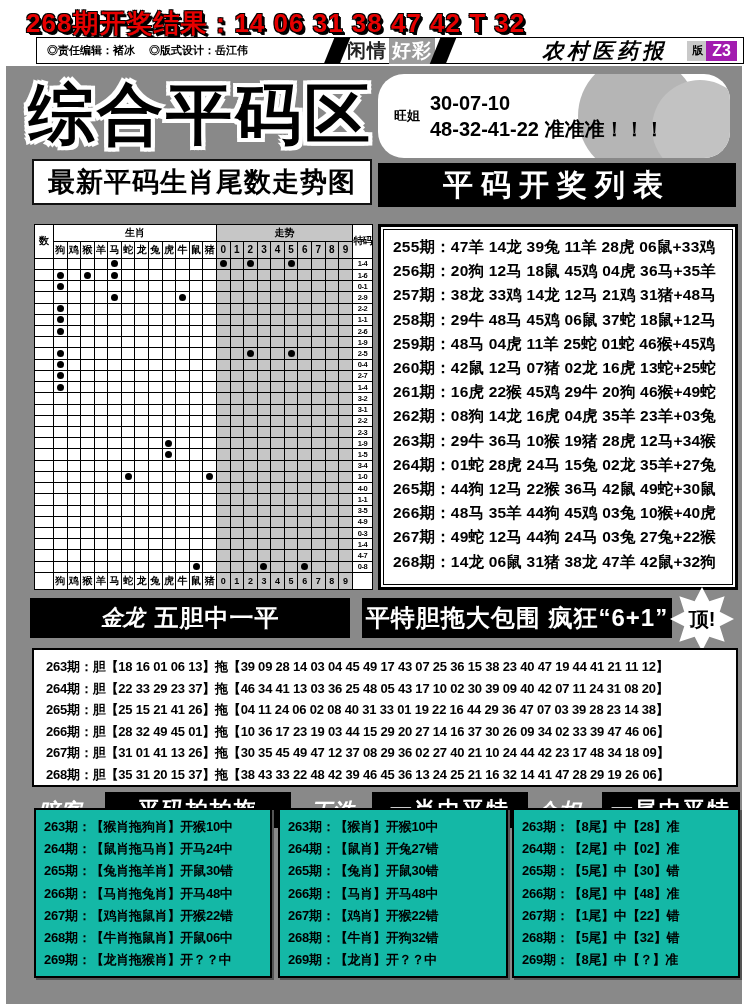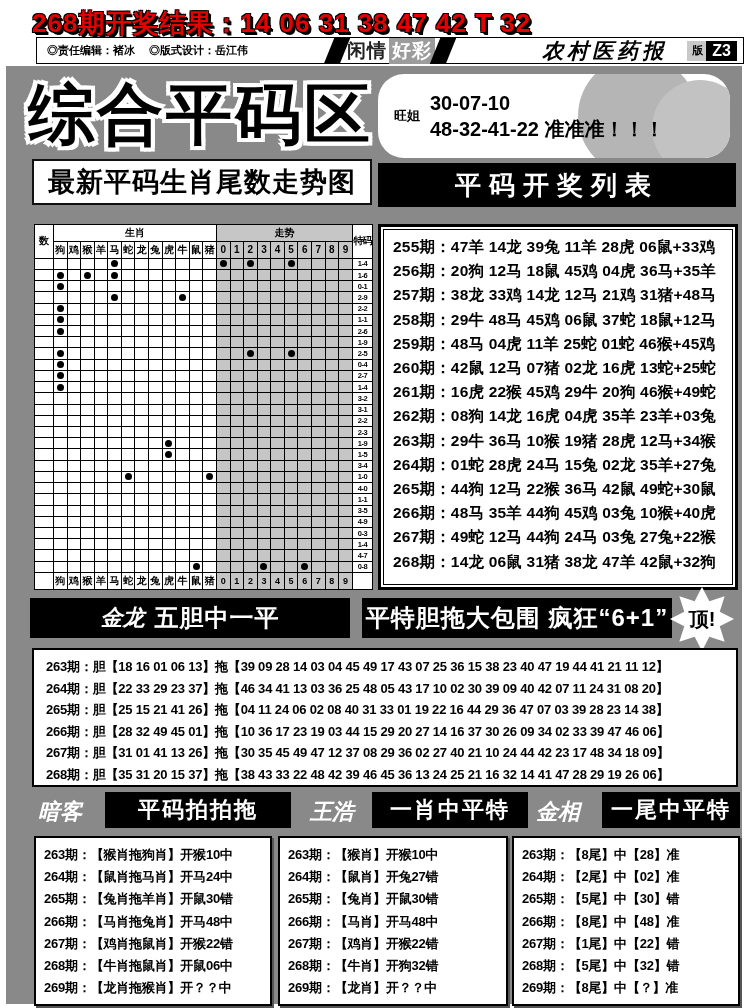--- a/index.html
+++ b/index.html
@@ -4,40 +4,40 @@
 <style>
   * { margin:0; padding:0; box-sizing:border-box; }
   html,body { width:748px; height:1008px; background:#ffffff; overflow:hidden;
               font-family:"Liberation Sans", sans-serif; }
   #page { position:relative; width:748px; height:1008px; background:#fff; }
 
   
   .headline { position:absolute; left:26px; top:6px; font-size:26px; font-weight:900;
     color:#e60000; letter-spacing:1px; white-space:nowrap;
     text-shadow:-1px -1px 0 #000, 1px -1px 0 #000, -1px 1px 0 #000,
-                 2px 2px 0 #000, 3px 3px 0 #000;margin-left:6px; }
+                 2px 2px 0 #000, 3px 3px 0 #000; }
 
   
   .masthead { position:absolute; left:36px; top:37px; width:708px; height:27px;
     background:#fff; border:1px solid #000; display:flex; align-items:center; }
   .masthead .credits { font-size:11px; font-weight:bold; color:#000; padding-left:10px;
     white-space:nowrap; }
   .masthead .credits span { margin-right:14px; }
   .mh-center { position:absolute; left:50%; transform:translateX(-50%);
     display:flex; align-items:center; height:100%; }
   .slash { width:16px; height:26px; background:#000; transform:skewX(-22deg); }
   .mh-title1 { font-size:19px; font-weight:bold; color:#222; padding:0 2px; letter-spacing:1px;}
   .mh-title2 { font-size:19px; font-weight:bold; color:#fff; background:#9c9c9c;
     padding:0 3px; letter-spacing:1px;}
   .mh-right { position:absolute; right:6px; display:flex; align-items:center; gap:20px; }
   .paper-name { font-family:"DejaVu Serif", serif; font-style:italic; font-weight:bold;
     font-size:21px; letter-spacing:4px; color:#000; }
   .edition { display:flex; align-items:center; background:#c9c9c9; padding-left:5px; }
   .edition .ed-prefix { font-size:11px; font-weight:bold; color:#000; margin-right:3px; }
-  .edition .ed-code { background:#000000; color:#fff; font-size:16px; font-weight:900;
+  .edition .ed-code { background:#a21caf; color:#fff; font-size:16px; font-weight:900;
     padding:1px 6px; }
 
   
   .gray { position:absolute; left:6px; top:66px; width:736px; height:938px; background:#898989; }
 
   
   .hero-title { position:absolute; left:22px; top:4px; font-size:66px; font-weight:900;
     color:#000; letter-spacing:3px; white-space:nowrap;
     text-shadow:-4px -4px 0 #fff, 4px -4px 0 #fff, -4px 4px 0 #fff, 4px 4px 0 #fff,
                 -4px 0 0 #fff, 4px 0 0 #fff, 0 -4px 0 #fff, 0 4px 0 #fff; }
@@ -51,21 +51,21 @@
     padding-left:16px; }
   .bubble-name { font-size:13px; font-weight:900; color:#000; margin-right:10px; }
   .bubble-lines { font-size:20px; font-weight:bold; color:#000; line-height:26px; }
 
   .sub-left { position:absolute; left:26px; top:93px; width:340px; height:46px;
     background:#fff; border:2px solid #111; display:flex; align-items:center;
     justify-content:center; font-size:27px; font-weight:900; color:#000;
     letter-spacing:1px; white-space:nowrap; }
   .sub-right { position:absolute; left:372px; top:97px; width:358px; height:44px;
     background:#000; display:flex; align-items:center; justify-content:center;
-    font-size:26px; font-weight:900; color:#fff; letter-spacing:8px; white-space:nowrap; }
+    font-size:30px; font-weight:900; color:#fff; letter-spacing:8px; white-space:nowrap; }
 
   
   .trend-wrap { position:absolute; left:28px; top:158px; width:339px; height:366px; }
   table.trend { border-collapse:collapse; table-layout:fixed; width:339px; height:366px;
     background:#fff; }
   table.trend td, table.trend th { border:1px solid #000; padding:0; text-align:center;
     vertical-align:middle; font-weight:bold; overflow:hidden; }
   table.trend th { font-size:10px; }
   .g { background:#c6c6c6; }
   .zhdr { font-size:10px; }
@@ -109,21 +109,21 @@
   .tip-hdr-author { position:absolute; top:731px; font-family:"DejaVu Serif", serif;
     font-style:italic; font-weight:bold; color:#fff; font-size:22px; white-space:nowrap; }
   .tip-hdr-box { position:absolute; top:726px; height:36px; background:#000;
     display:flex; align-items:center; justify-content:center; color:#fff;
     font-size:22px; font-weight:900; letter-spacing:2px; white-space:nowrap; }
   #tip-a0 { left:32px; } #tip-b0 { left:99px; width:186px; }
   #tip-a1 { left:304px; } #tip-b1 { left:366px; width:156px; }
   #tip-a2 { left:530px; } #tip-b2 { left:596px; width:138px; }
 
   
-  .tip-panel { position:absolute; top:770px; height:170px; background:#ffffff;
+  .tip-panel { position:absolute; top:742px; height:170px; background:#14b8a6;
     border:2px solid #000; box-shadow:2px 2px 0 #555; padding:6px 0 0 8px; }
   #tip-p0 { left:28px; width:238px; }
   #tip-p1 { left:272px; width:230px; }
   #tip-p2 { left:506px; width:228px; }
   .tip-row { font-size:13px; font-weight:bold; color:#000; line-height:22.2px;
     white-space:nowrap; letter-spacing:-0.2px; }
 </style>
 </head>
 <body>
 

